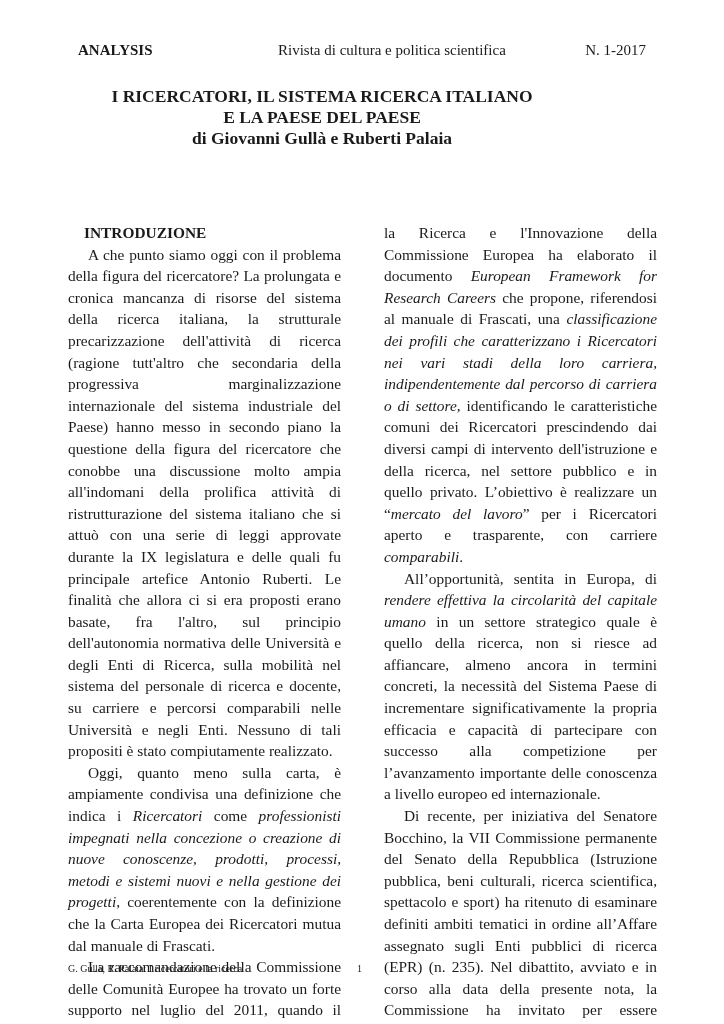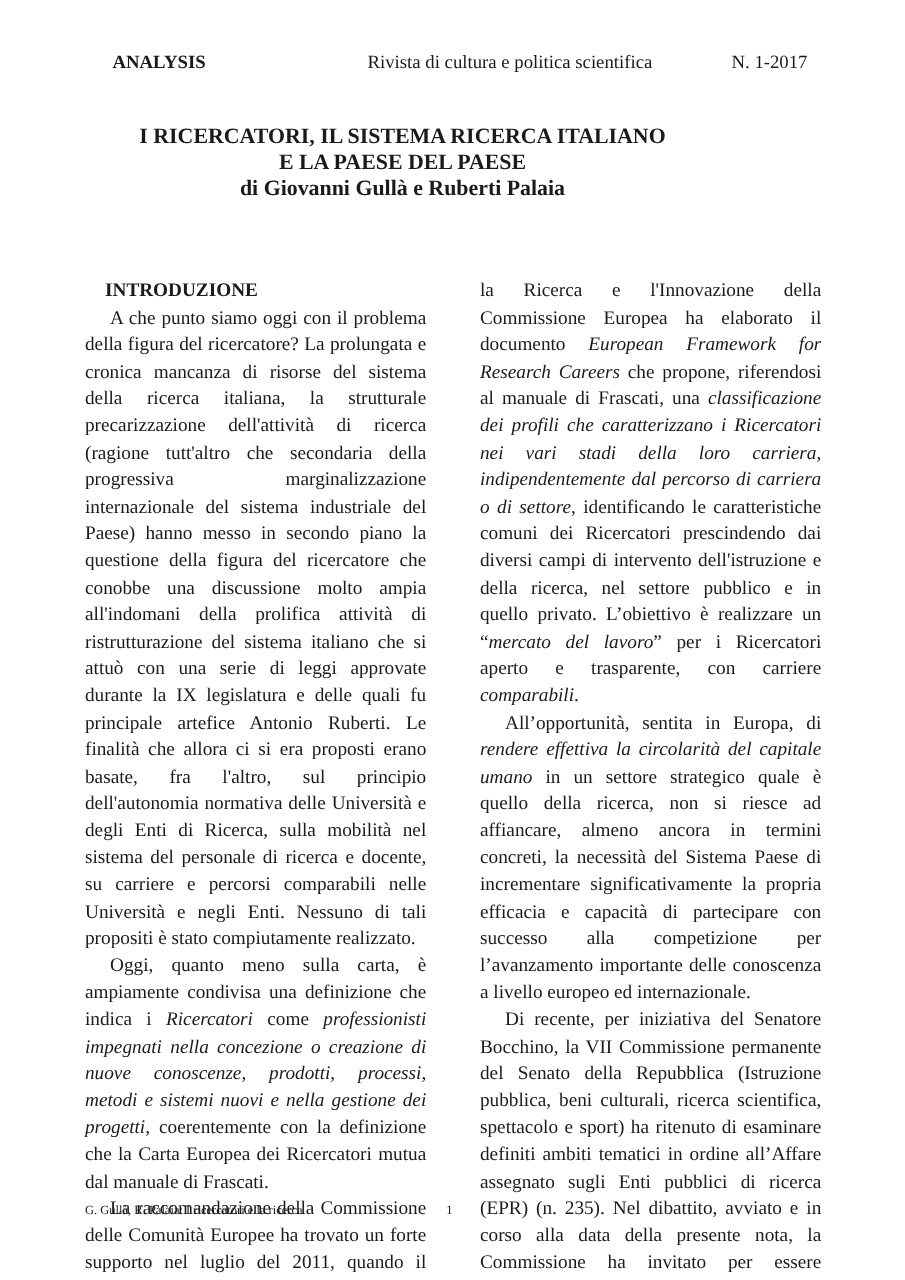--- a/index.html
+++ b/index.html
@@ -1,23 +1,23 @@
 <!DOCTYPE html>
 <html><head>
 <meta charset="utf-8">
 <style>
   html, body { margin: 0; padding: 0; background: #ffffff; }
   body { width: 724px; height: 1024px; position: relative; overflow: hidden;
          font-family: "Liberation Serif", "DejaVu Serif", serif; color: #1a1a1a; }
   .header { position: absolute; top: 42px; left: 78px; right: 78px; height: 20px; font-size: 15px; }
-  .header .left { position: absolute; left: 12px; top: 0; font-weight: bold; }
-  .header .center { position: absolute; left: 216px; top: 0; }
+  .header .left { position: absolute; left: 0; top: 0; font-weight: bold; }
+  .header .center { position: absolute; left: 200px; top: 0; }
   .header .right { position: absolute; right: 0; top: 0; }
   .title-block { position: absolute; top: 86px; left: 0; width: 644px; text-align: center;
-                 font-weight: bold; font-size: 17.5px; line-height: 21px; margin-top: 12px; }
+                 font-weight: bold; font-size: 17.5px; line-height: 21px; }
   .col { position: absolute; top: 222px; width: 273px; font-size: 15.4px; line-height: 21.6px;
          text-align: justify; hyphens: none; }
   .col.left { left: 68px; }
   .col.right { left: 384px; }
   .section-heading { font-weight: bold; margin: 0 0 0 16px; }
   p { margin: 0; text-indent: 20px; }
   p.noindent { text-indent: 0; }
   em { font-style: italic; }
   .footer { position: absolute; top: 963px; left: 68px; font-size: 10px; }
   .footer .page-num { position: absolute; left: 289px; top: 0; }

